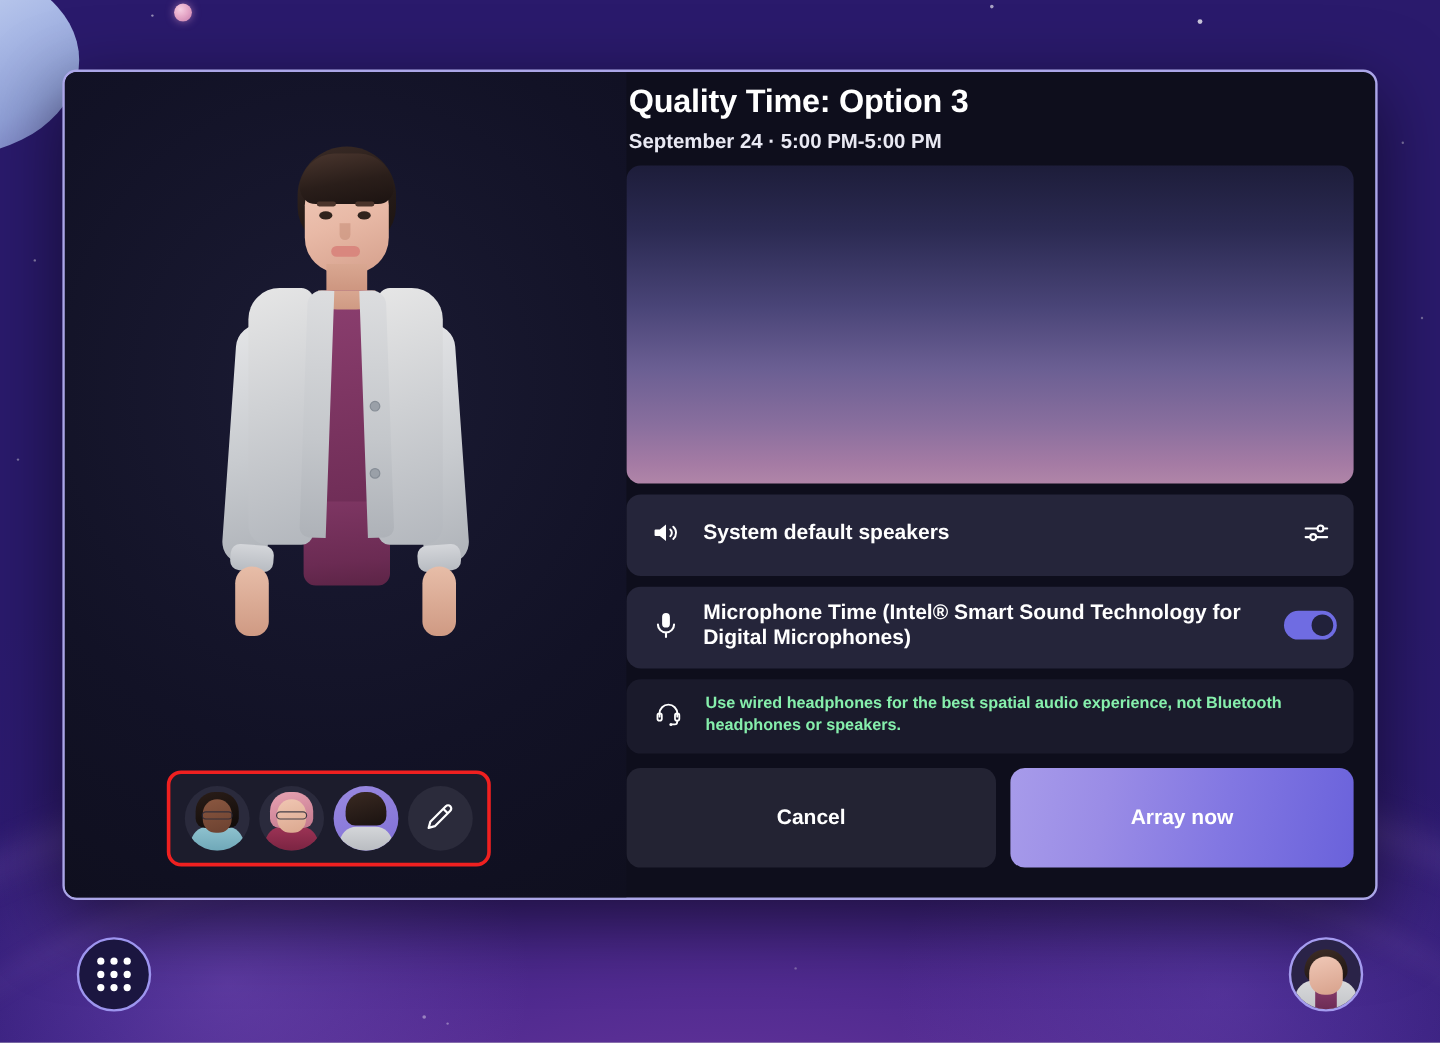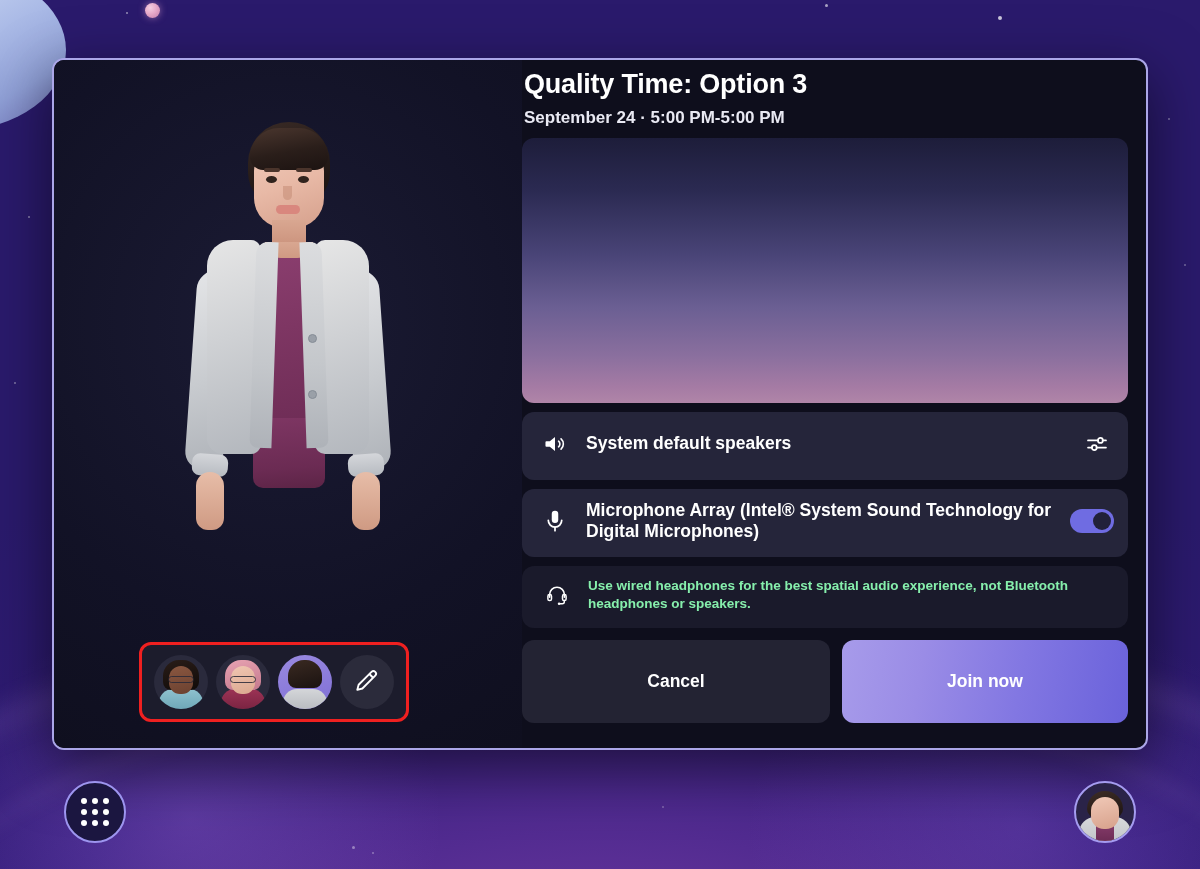--- a/index.html
+++ b/index.html
@@ -403,21 +403,21 @@
         </div>
 
         <div class="device-row">
           <span class="device-icon">
             <svg width="26" height="26" viewBox="0 0 24 24" fill="none">
               <rect x="9" y="2.6" width="6" height="11.2" rx="3" fill="#ffffff"></rect>
               <path d="M5.8 11.4a6.2 6.2 0 0 0 12.4 0" stroke="#ffffff" stroke-width="1.6" stroke-linecap="round"></path>
               <path d="M12 17.6V21" stroke="#ffffff" stroke-width="1.6" stroke-linecap="round"></path>
             </svg>
           </span>
-          <span class="device-label">Microphone Array (Intel® System Sound Technology for Digital Microphones)</span>
+          <span class="device-label">Microphone Time (Intel® Smart Sound Technology for Digital Microphones)</span>
           <span class="toggle">
               <span class="knob"></span>
             </span>
         </div>
 
         <div class="device-row hint">
           <span class="device-icon">
             <svg width="24" height="24" viewBox="0 0 24 24" fill="none">
               <path d="M4.6 14.2v-2.6a7.4 7.4 0 0 1 14.8 0v2.6" stroke="#ffffff" stroke-width="1.6" stroke-linecap="round"></path>
               <rect x="2.9" y="11.6" width="3.6" height="6" rx="1.6" stroke="#ffffff" stroke-width="1.5"></rect>
@@ -426,21 +426,21 @@
               <circle cx="14.1" cy="20.7" r="1.3" fill="#ffffff"></circle>
             </svg>
           </span>
           <span class="device-label">Use wired headphones for the best spatial audio experience, not Bluetooth headphones or speakers.</span>
         </div>
 
       </div>
 
       <div class="actions">
         <button class="btn btn-cancel">Cancel</button>
-        <button class="btn btn-join">Join now</button>
+        <button class="btn btn-join">Array now</button>
       </div>
 
     </div>
   </div>
 
   <div class="world-btn apps">
     <span class="dot-grid">
       <i></i>
         <i></i>
         <i></i>

